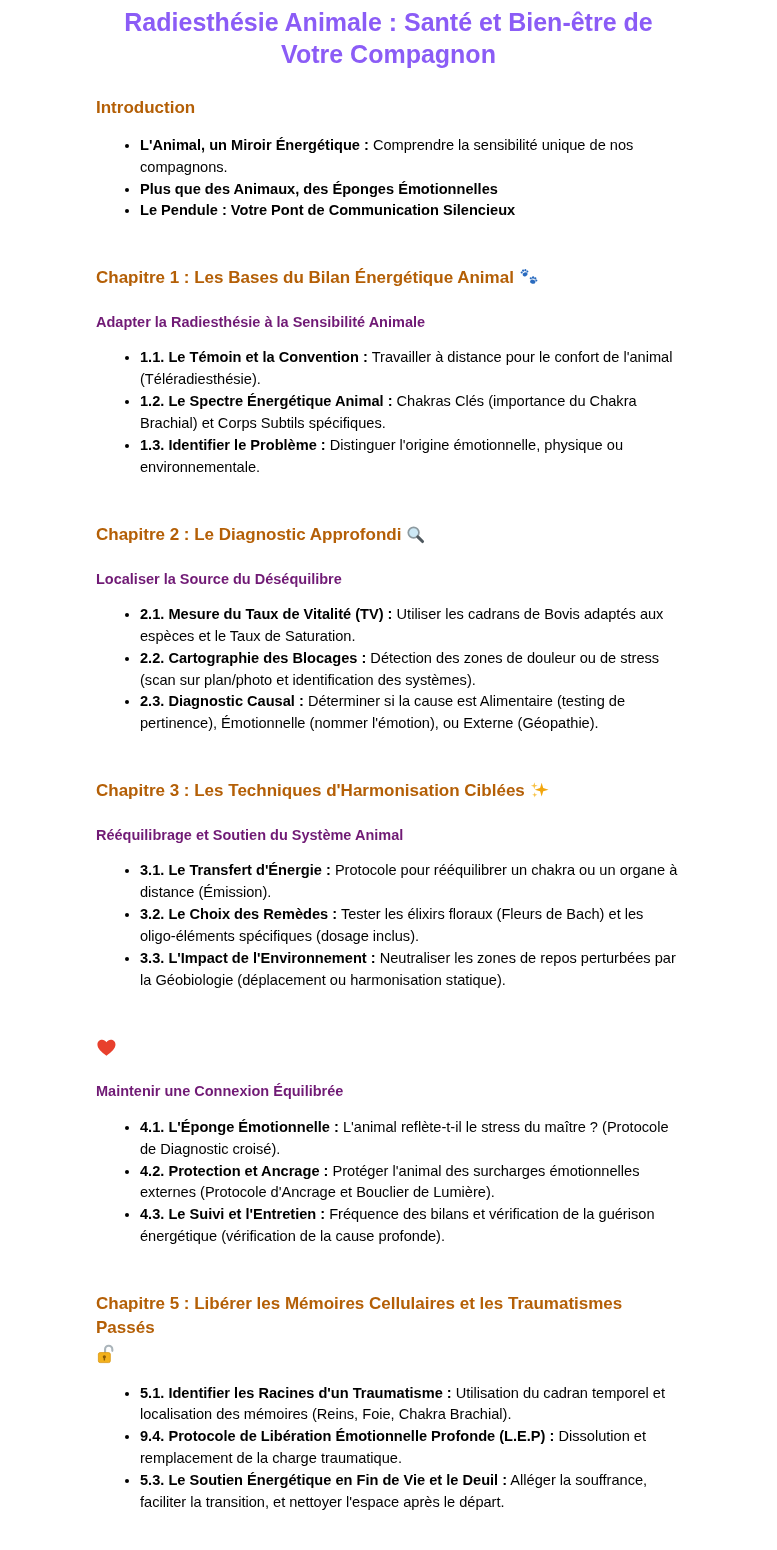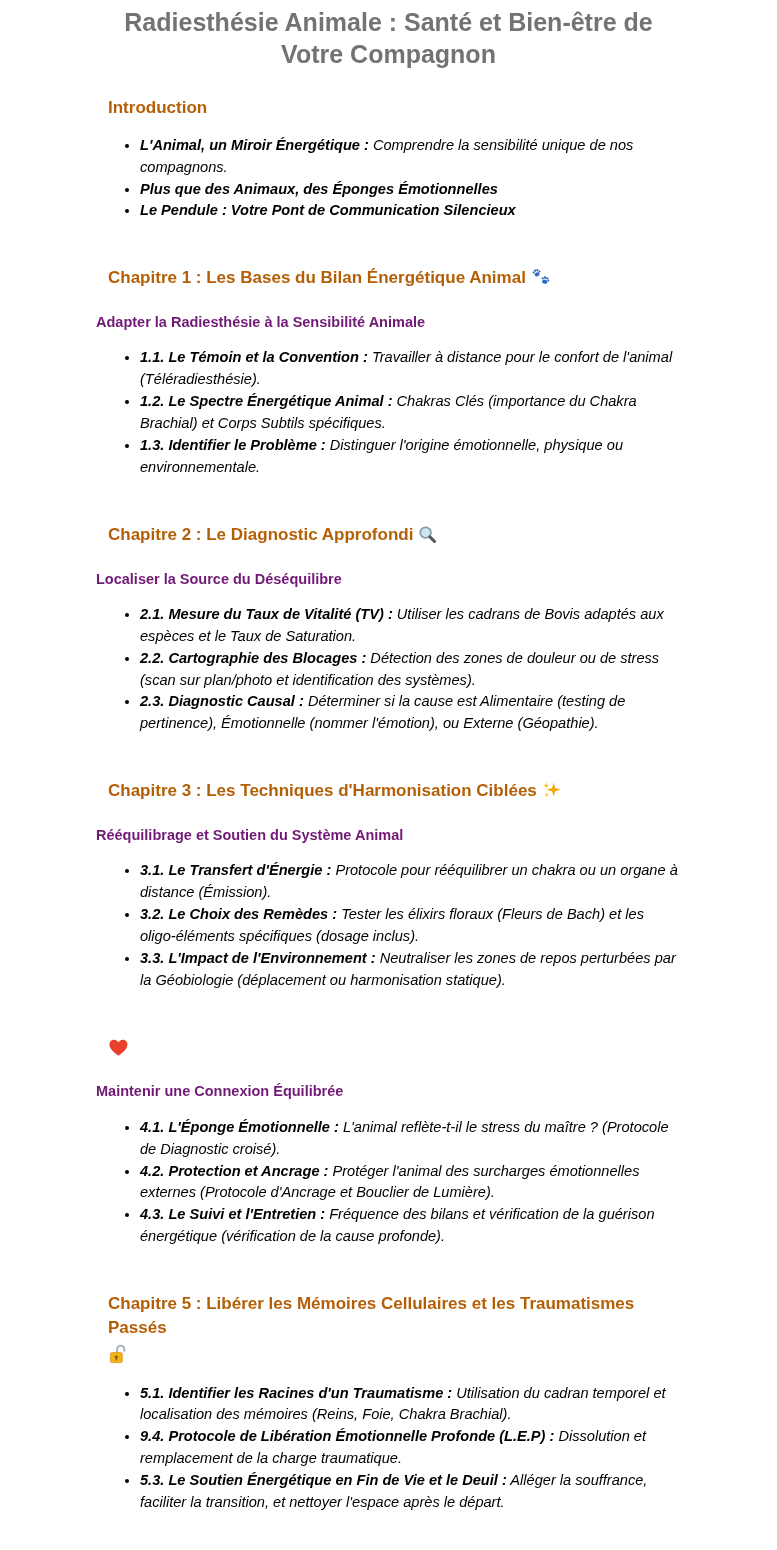--- a/index.html
+++ b/index.html
@@ -13,44 +13,43 @@
   .page {
     width: 777px;
     box-sizing: border-box;
     padding: 6px 96px 0 96px;
   }
   .doc-title {
     font-size: 25px;
     font-weight: bold;
     line-height: 1.28;
     text-align: center;
-    color: #737373;
+    color: #8b5cf6;
     margin: 0;
   }
   section { margin-top: 44px; }
   section.first { margin-top: 26px; }
   h2 {
     font-size: 17px;
     font-weight: bold;
     color: #b45f06;
     line-height: 1.4;
-    margin: 12px;
+    margin: 0;
   }
   h3 {
     font-size: 14.5px;
     font-weight: bold;
     color: #701a75;
     line-height: 1.4;
     margin: 22px 0 0 0;
   }
   ul {
     margin: 15px 0 0 0;
     padding: 0 0 0 44px;
     list-style: disc;
-    font-style: italic;
   }
   li {
     font-size: 14.6px;
     line-height: 1.5;
     margin: 0;
   }
   li strong { font-weight: bold; }
   .emoji { display: inline-block; }
   .emoji svg { height: 19px; width: auto; vertical-align: -4px; }
   .emoji.block { display: block; margin-top: 4px; }

